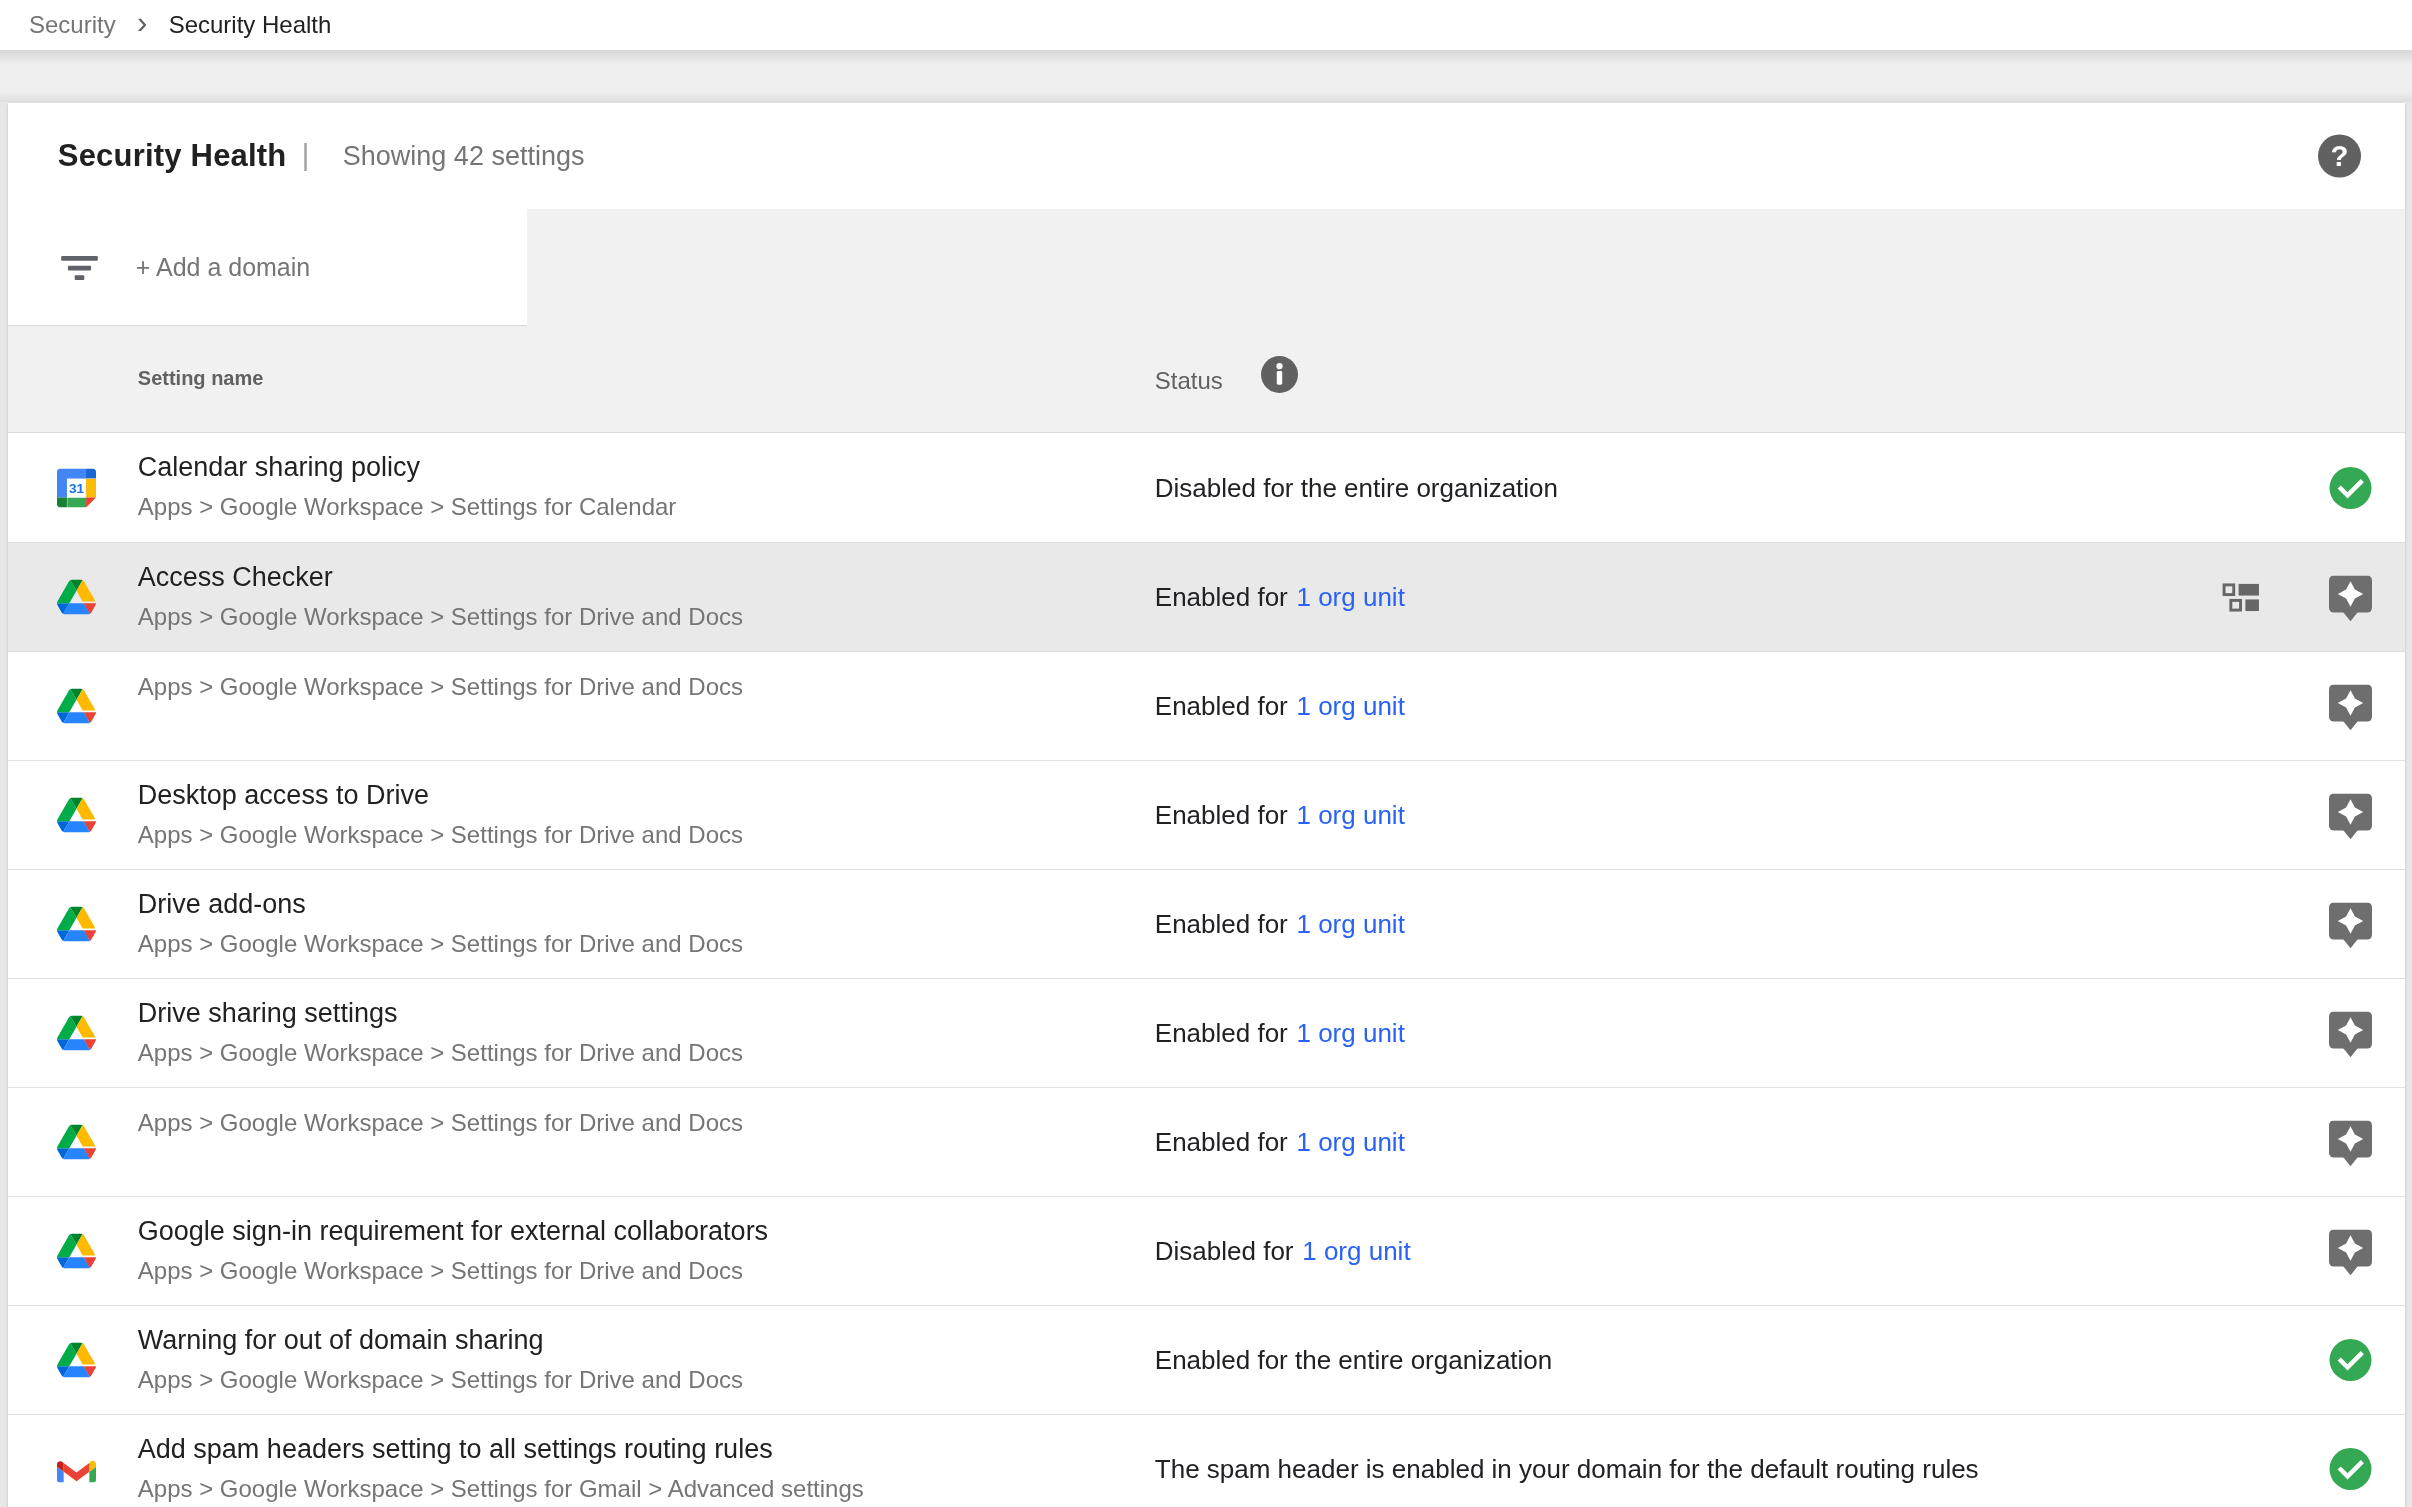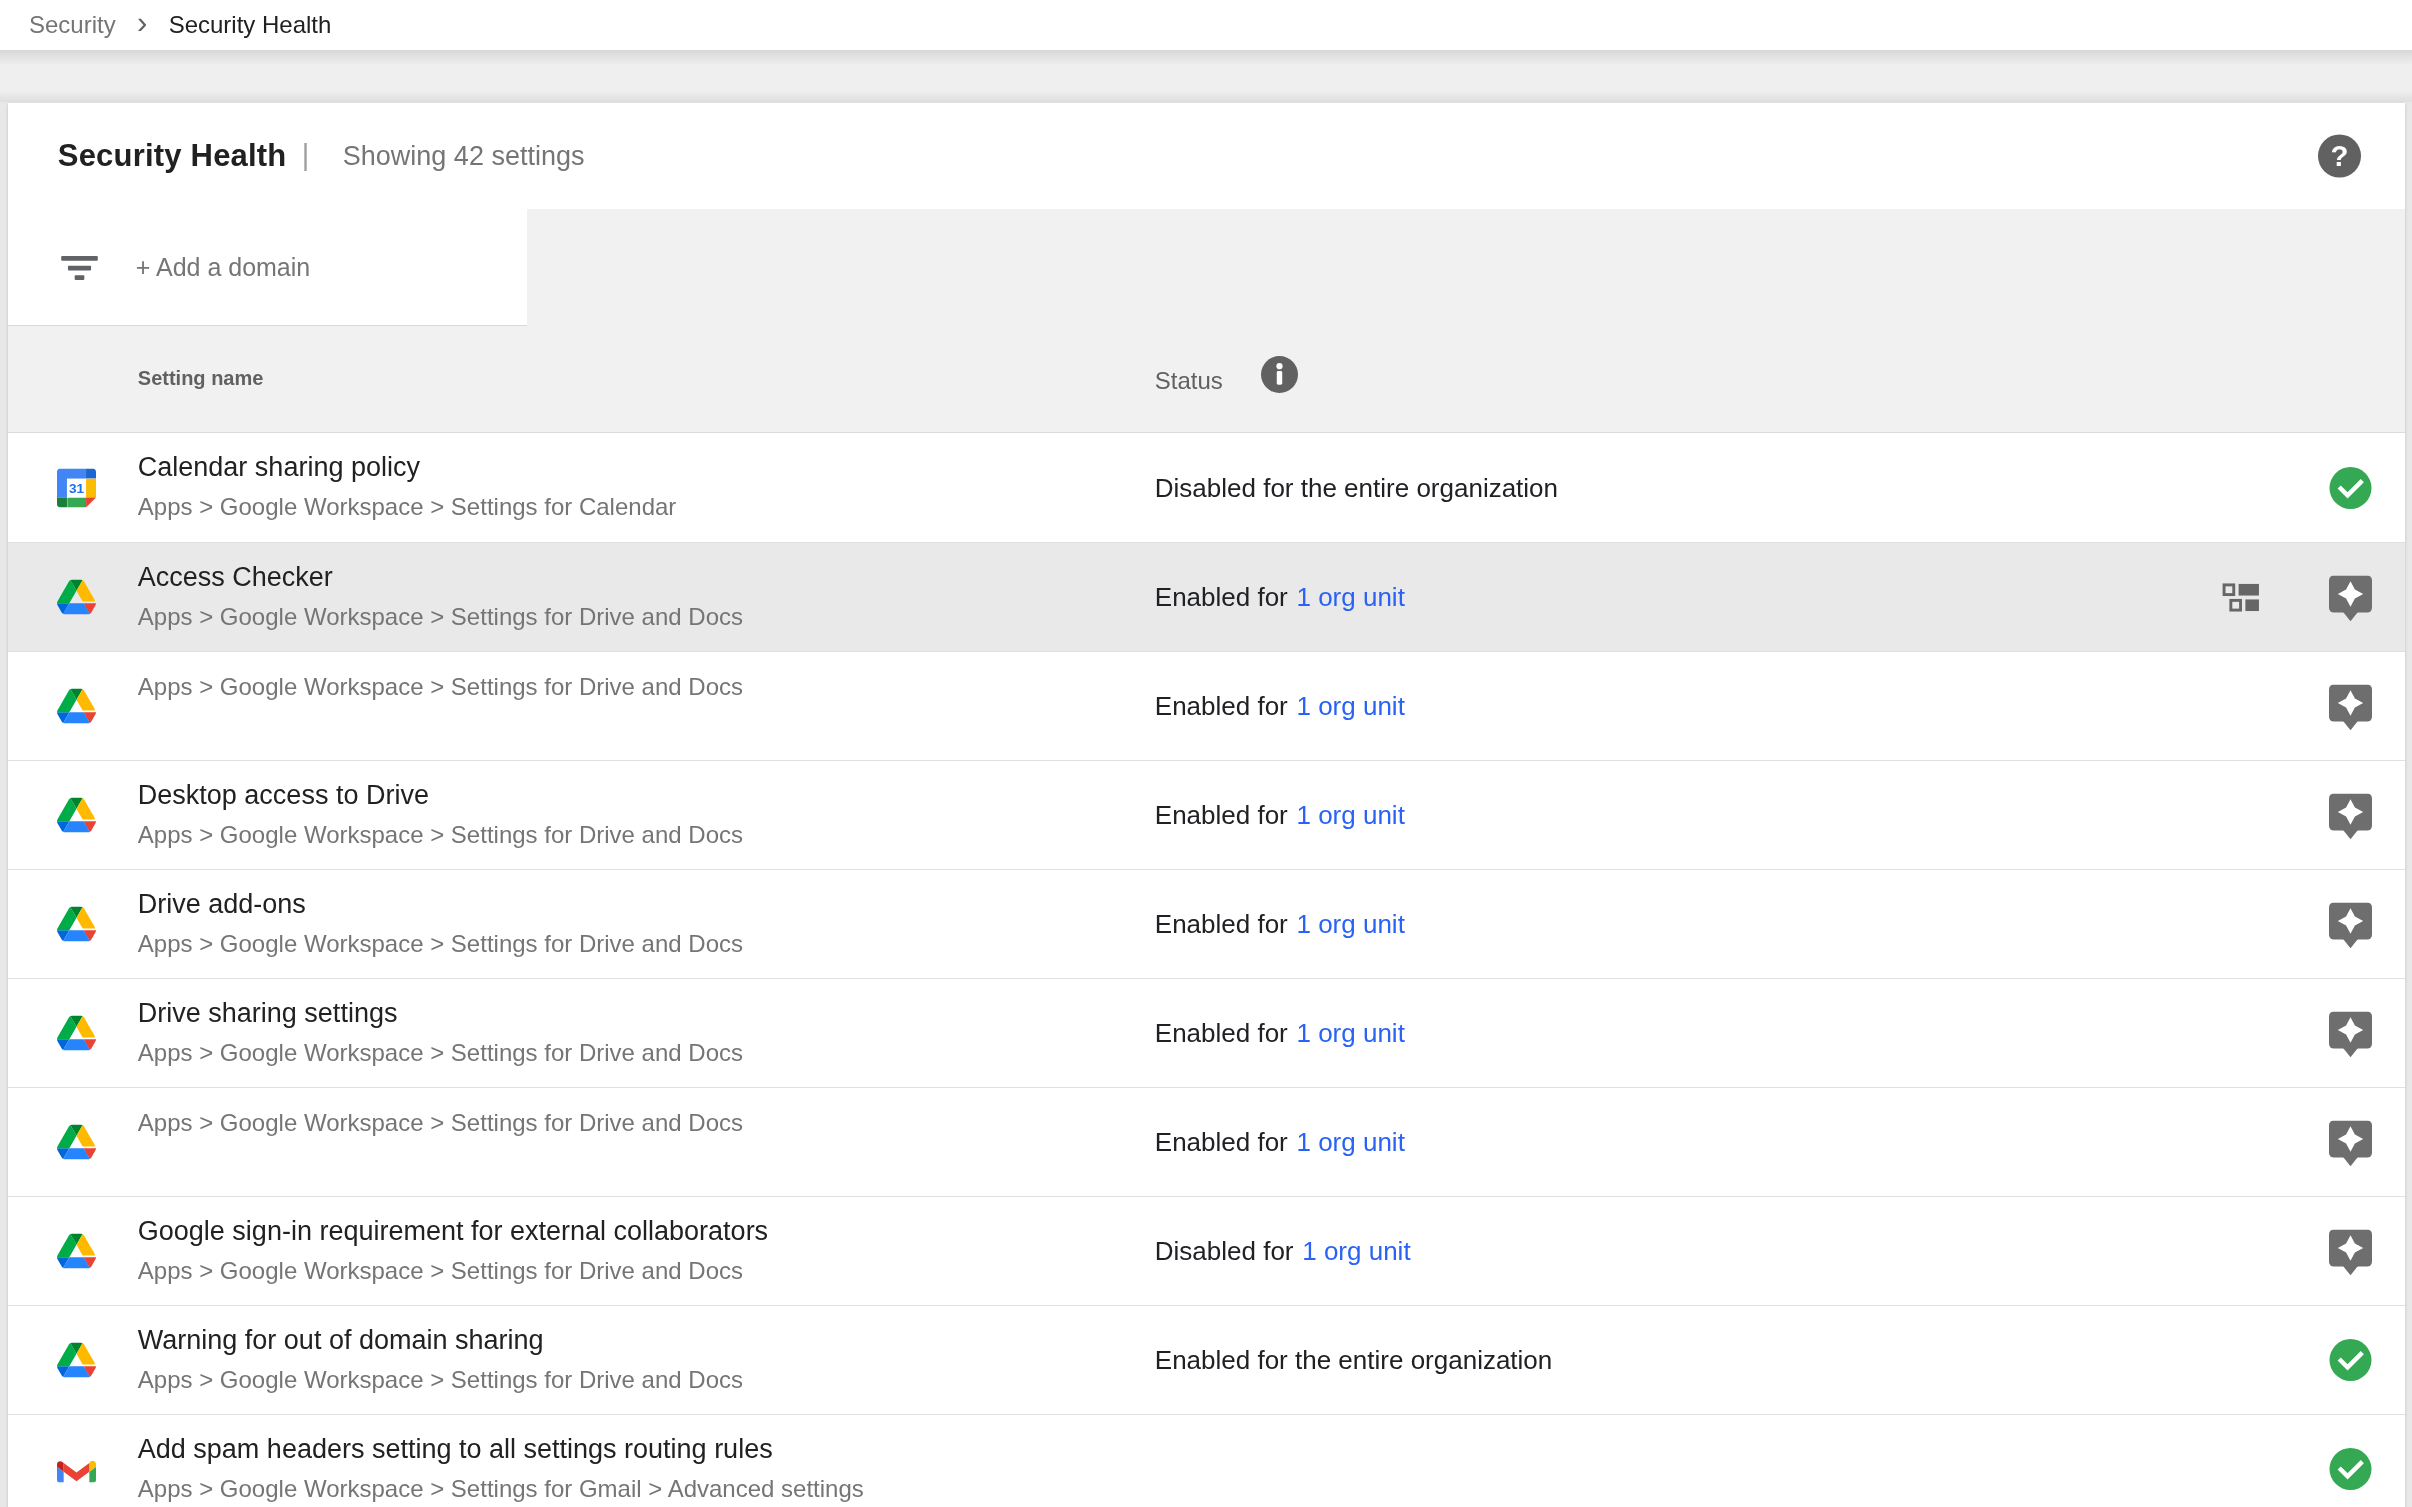--- a/index.html
+++ b/index.html
@@ -401,20 +401,23 @@
         <path fill="#34a853" d="M849 704h117c32 0 58-26 58-58V291L849 421z"></path>
         <path fill="#fbbc04" d="M849 192v229l175-131v-69c0-72-82-113-140-70z"></path>
         <path fill="#c5221f" d="M0 221v70l175 130V192l-35-26C82 123 0 164 0 221z"></path>
         <path fill="#ea4335" d="M175 192l337 253 337-253v229L512 674 175 421z"></path>
       </svg>
     </span>
     <span class="row-main">
       <div class="row-title">Add spam headers setting to all settings routing rules</div>
       <div class="row-path">Apps &gt; Google Workspace &gt; Settings for Gmail &gt; Advanced settings</div>
     </span>
+    <span class="row-status">
+      <span>The spam header is enabled in your domain for the default routing rules</span>
+    </span>
 
     <span class="right-icon check">
       <svg width="43" height="43" viewBox="0 0 44 44">
         <circle cx="22" cy="22" r="21.5" fill="#34a853"></circle>
         <path d="M12 22.5 19 29.5 32.5 16" fill="none" stroke="#ffffff" stroke-width="4.5" stroke-linecap="square"></path>
       </svg>
     </span>
 
   </div>
       </div>

